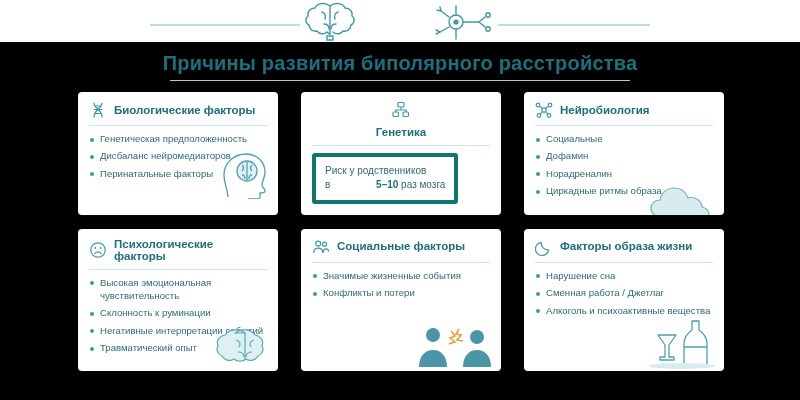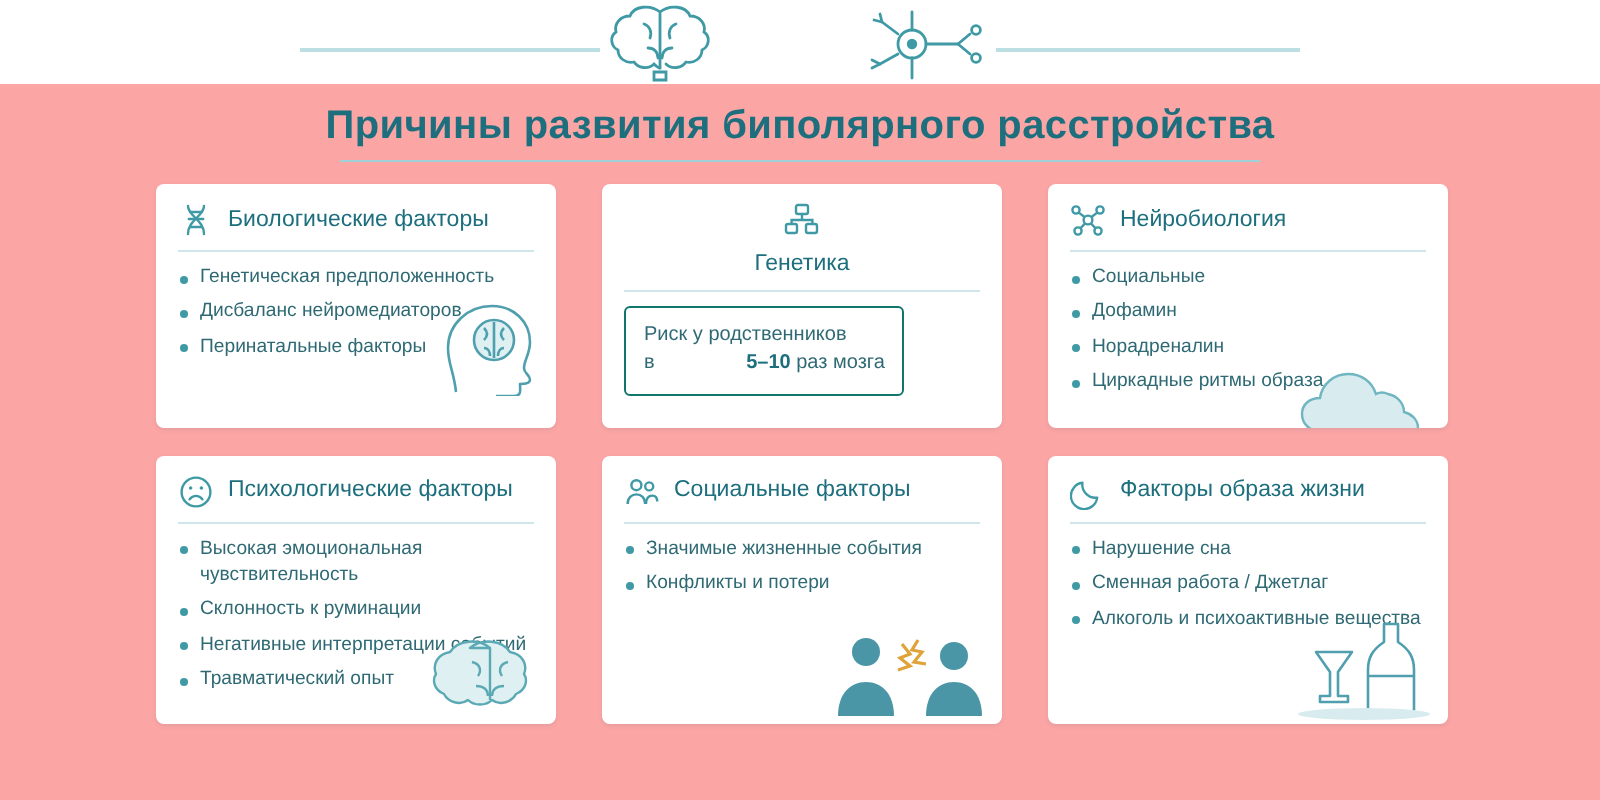--- a/index.html
+++ b/index.html
@@ -10,21 +10,21 @@
     width: 800px;
     height: 400px;
     background: #ffffff;
     font-family: "Liberation Sans", sans-serif;
     overflow: hidden;
   }
   .stage {
     position: relative;
     width: 800px;
     height: 400px;
-    background: #fca5a5;
+    background: #000000;
     overflow: hidden;
   }
   
   .top-band {
     position: absolute;
     left: 0; top: 0;
     width: 800px; height: 42px;
     background: #ffffff;
   }
   .brain-hero {
@@ -90,21 +90,21 @@
     padding-bottom: 6px;
     margin-bottom: 7px;
   }
   .card-icon {
     width: 18px; height: 18px;
     flex: 0 0 18px;
     display: block;
   }
   .card-title {
     font-size: 11.5px;
-    font-weight: normal;
+    font-weight: bold;
     color: #1d6f7e;
     line-height: 1.1;
   }
   ul.items {
     margin: 0;
     padding: 0;
     list-style: none;
   }
   ul.items li {
     position: relative;
@@ -117,21 +117,21 @@
   ul.items li::before {
     content: "";
     position: absolute;
     left: 1px; top: 4.5px;
     width: 4px; height: 4px;
     border-radius: 50%;
     background: #3f9aa6;
   }
   
   .genetics-box {
-    border: 1px solid #0f766e;
+    border: 4px solid #0f766e;
     border-radius: 3px;
     padding: 7px 9px;
     font-size: 10px;
     color: #2f6a74;
     line-height: 1.45;
     display: inline-block;
   }
   .genetics-box b {
     color: #1d6f7e;
     padding-left: 43px;

